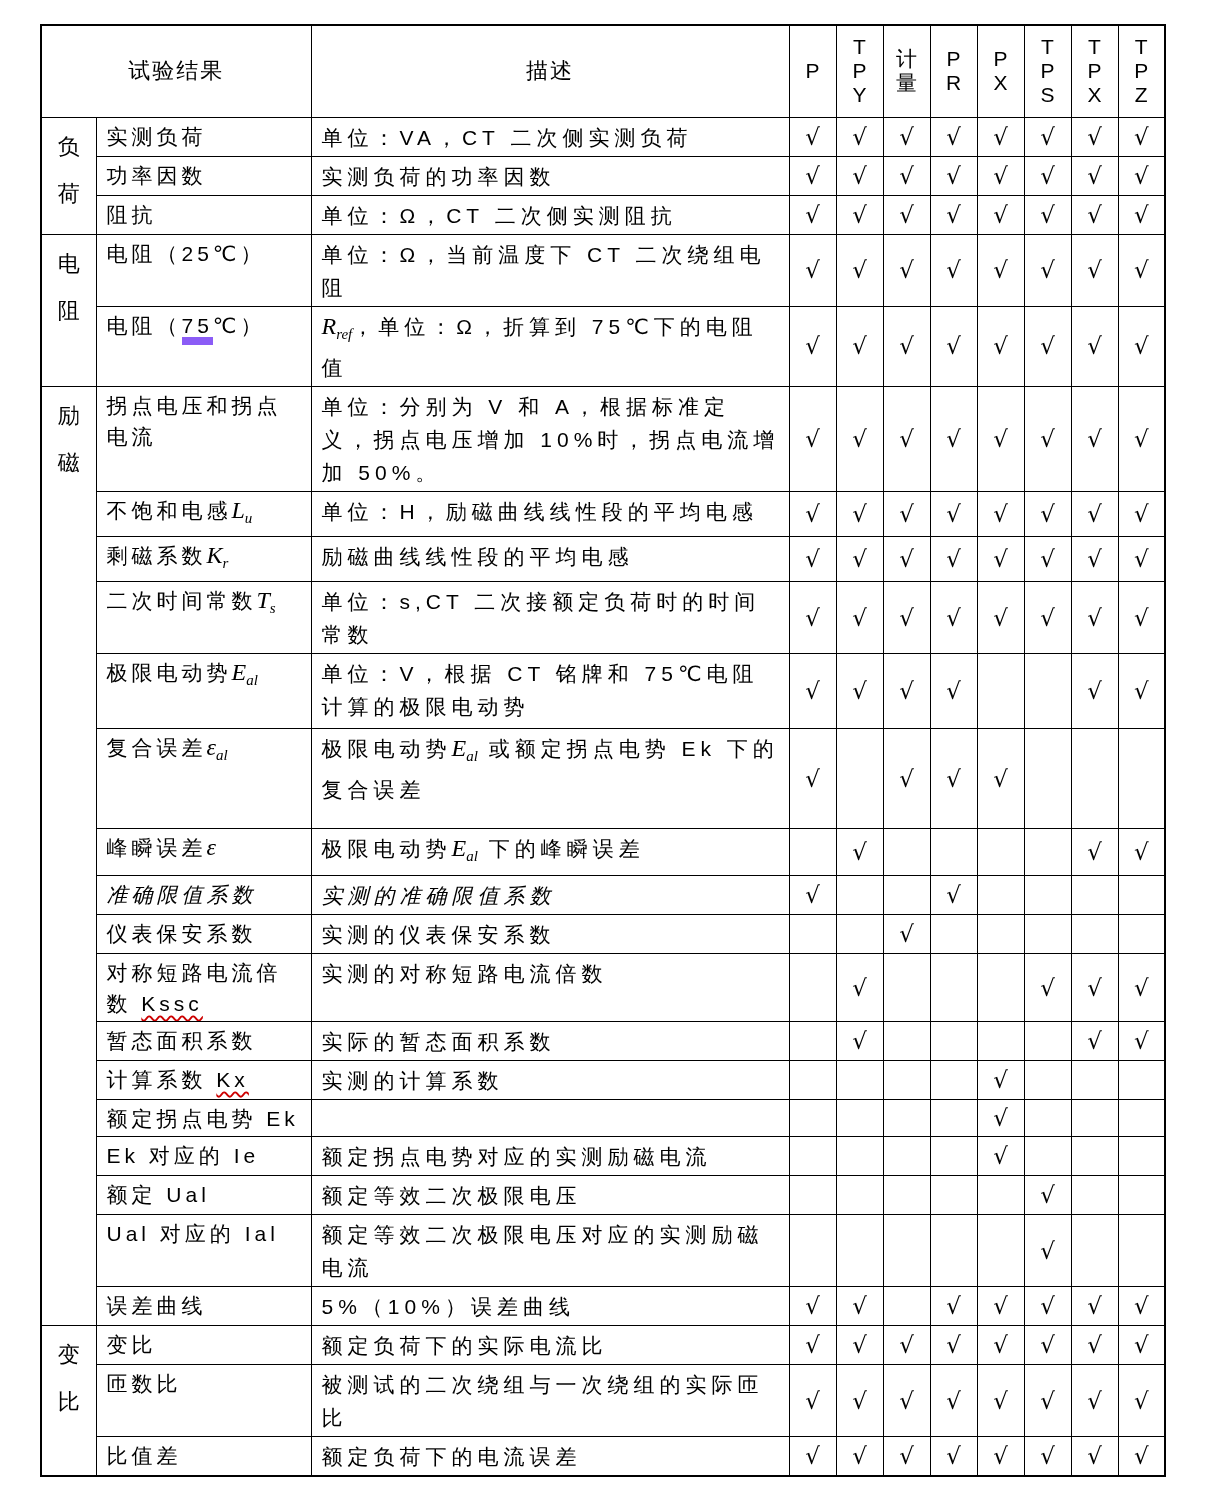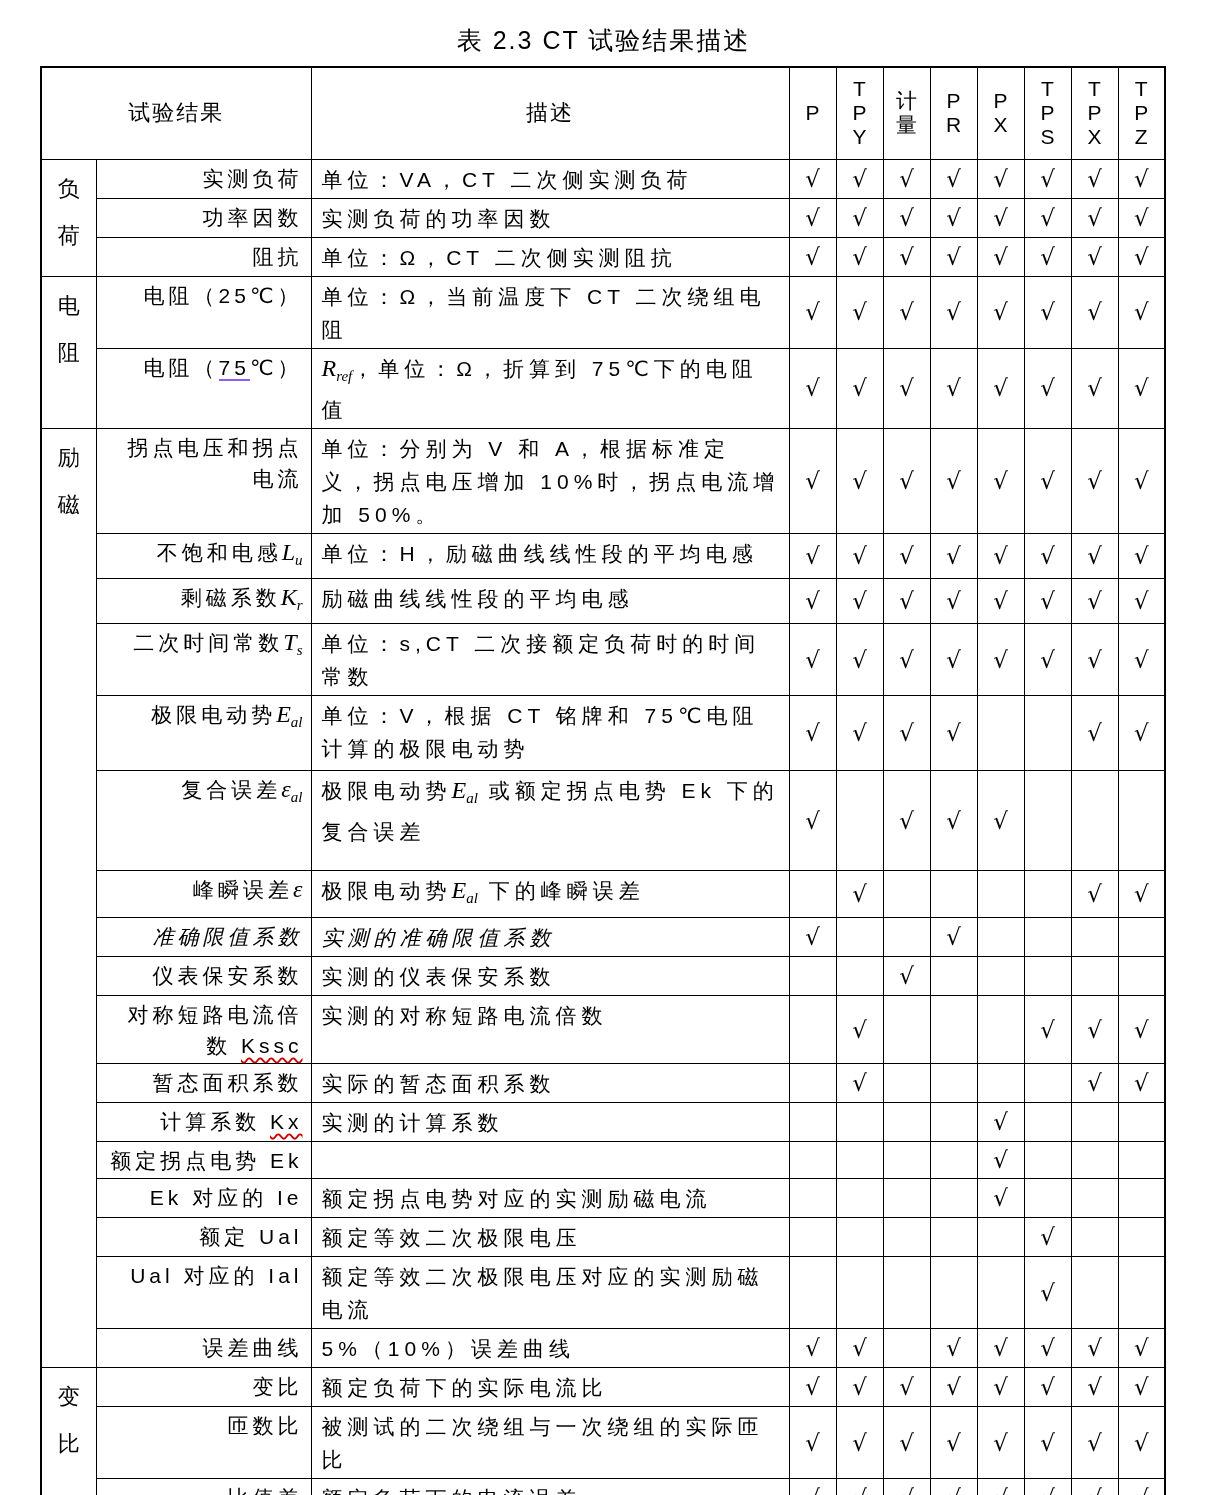--- a/index.html
+++ b/index.html
@@ -5,34 +5,33 @@
   html,body{margin:0;padding:0;background:#ffffff;color:#000;}
   body{font-family:"Liberation Sans","DejaVu Sans",sans-serif;}
   .page{width:1207px;height:1495px;box-sizing:border-box;padding-top:24px;overflow:hidden;}
   .doc-title{text-align:center;font-size:25px;line-height:32px;margin-bottom:10px;letter-spacing:2px;}
   table.ct{border-collapse:collapse;table-layout:fixed;margin-left:40px;border:2px solid #000;}
   table.ct th,table.ct td{border:1px solid #000;box-sizing:border-box;overflow:hidden;}
   thead th{height:92px;font-weight:normal;font-size:22px;vertical-align:middle;text-align:center;letter-spacing:2px;}
   th.h-cls{letter-spacing:0;padding:0;}
   th.h-cls .vt{font-size:21px;line-height:24px;text-align:center;}
   td.g{vertical-align:top;text-align:center;font-size:22px;line-height:47px;padding-top:5px;letter-spacing:0;}
-  td.n{vertical-align:top;font-size:21px;letter-spacing:4px;line-height:31px;padding:3px 8px 2px 10px;text-align:right;}
+  td.n{vertical-align:top;font-size:21px;letter-spacing:4px;line-height:31px;padding:3px 8px 2px 10px;}
   td.d{vertical-align:top;font-size:21px;letter-spacing:5px;line-height:33px;padding:3px 8px 2px 10px;}
   td.c{text-align:center;vertical-align:middle;font-size:23px;padding:0;font-family:"DejaVu Sans",sans-serif;}
   .m{letter-spacing:0;white-space:nowrap;}
   .m .mb{font-family:"Liberation Serif","DejaVu Serif",serif;font-style:italic;font-size:24px;}
   .m sub{font-family:"Liberation Serif","DejaVu Serif",serif;font-style:italic;font-size:15px;letter-spacing:0;}
-  .ul{border-bottom:2px solid #8b5cf6;}
+  .ul{border-bottom:8px solid #8b5cf6;}
   .sq{text-decoration:underline;text-decoration-style:wavy;text-decoration-color:#cc0000;text-decoration-thickness:2px;text-underline-offset:4px;}
 </style>
 </head>
 <body>
 
 <div class="page">
-  <div class="doc-title">表 2.3  CT 试验结果描述</div>
   <table class="ct">
     <colgroup id="cols">
         <col style="width: 55px;">
         <col style="width: 215px;">
         <col style="width: 478px;">
         <col style="width: 47px;">
         <col style="width: 47px;">
         <col style="width: 47px;">
         <col style="width: 47px;">
         <col style="width: 47px;">

